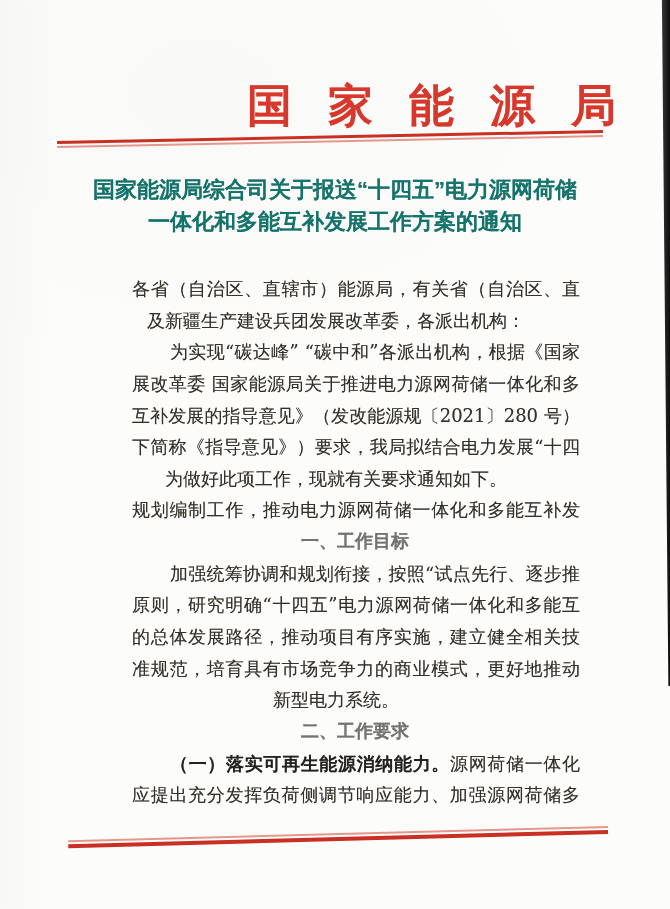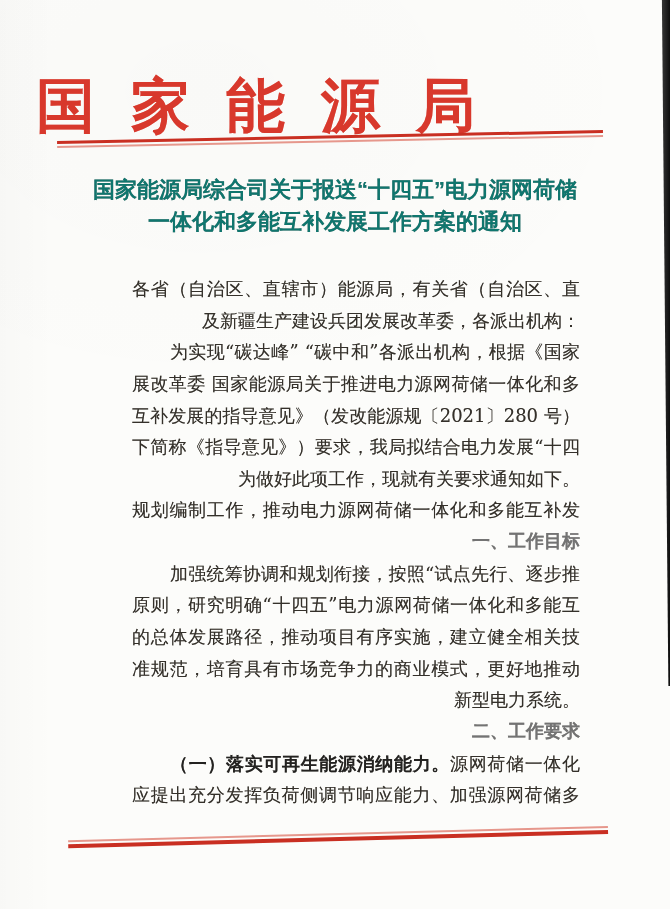--- a/index.html
+++ b/index.html
@@ -17,23 +17,23 @@
     font-family:"DejaVu Serif","Liberation Serif",serif;
   }
   
   .page::before{
     content:"";position:absolute;inset:0;pointer-events:none;
     background:
       radial-gradient(120% 60% at 30% 10%, rgba(0,0,0,0.012), rgba(0,0,0,0) 60%),
       linear-gradient(90deg, rgba(0,0,0,0.015), rgba(0,0,0,0) 8%);
   }
   .agency-name{
-    position:absolute;top:82px;left:0;right:12px;
-    text-align:left;
-    font-size:59px;line-height:48px;font-weight:700;
+    position:absolute;top:82px;left:0;right:18px;
+    text-align:right;
+    font-size:45px;line-height:48px;font-weight:700;
     color:var(--accent-red);
     letter-spacing:36px;text-indent:36px;
     font-family:"DejaVu Serif","Liberation Serif",serif;
     text-shadow:0 0 0.6px rgba(216,56,44,0.55);
   }
   .rule{position:absolute;}
   .rule-top{top:130px;left:57px;width:546px;transform:rotate(-1.15deg);transform-origin:100% 50%;}
   .rule-top .stroke-a{height:3px;background:var(--rule-red);}
   .rule-top .stroke-gap{height:2px;}
   .rule-top .stroke-b{height:2px;background:var(--rule-red-light);}
@@ -49,21 +49,21 @@
     color:#0f766e;letter-spacing:0px;
     text-shadow:0 0 0.5px rgba(33,32,29,0.5);
   }
   .body-block{
     position:absolute;top:273px;left:92px;width:488px;
     font-size:18px;color:var(--ink);
     text-shadow:0 0 0.5px rgba(52,48,42,0.45);
   }
   .doc-line{
     line-height:31.65px;height:31.65px;overflow:hidden;
-    text-align:right;
+    text-align:center;
   }
   .doc-line.fill{text-align:justify;text-align-last:justify;margin-left:40px;}
   .doc-line.indent{padding-left:38px;}
   .doc-line.heading{
     font-family:"Liberation Sans","DejaVu Sans",sans-serif;
     font-weight:700;color:#737373;
   }
   .lead-bold{
     font-family:Liberation Sans, sans-serif;
     font-weight:700;color:#232220;

